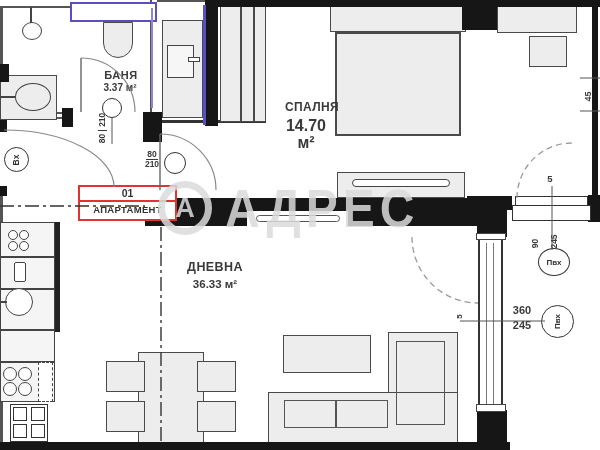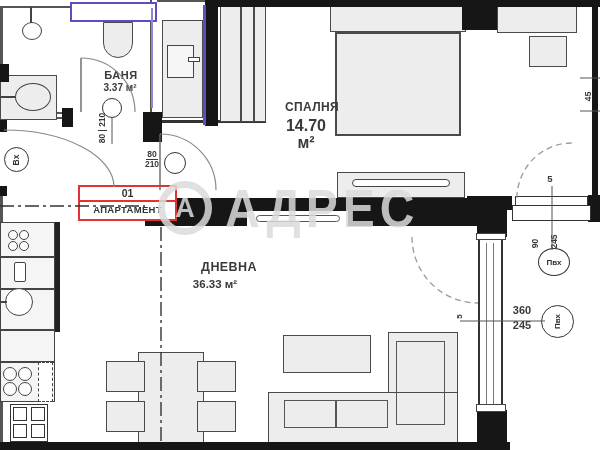--- a/index.html
+++ b/index.html
@@ -153,21 +153,21 @@
     <path d="M 552 186 V 250" stroke="#555" stroke-width="1" fill="none"></path>
     <path d="M 460 321 H 545" stroke="#555" stroke-width="1" fill="none"></path>
     <path d="M 580 78 H 600 M 580 111 H 600" stroke="#555" stroke-width="1" fill="none"></path>
     <path d="M 112 118 V 144" stroke="#555" stroke-width="1" fill="none"></path>
   </svg>
 
   <div class="lbl" style="left:93px;top:70px;width:56px;font-size:11px;letter-spacing:.5px">БАНЯ</div>
   <div class="lbl" style="left:92px;top:83px;width:56px;font-size:10px">3.37 м²</div>
   <div class="lbl" style="left:280px;top:101px;width:64px;font-size:12px;letter-spacing:.4px">СПАЛНЯ</div>
   <div class="lbl" style="left:276px;top:118px;width:60px;font-size:16px">14.70 м²</div>
-  <div class="lbl" style="left:199px;top:261px;width:60px;font-size:12.5px;letter-spacing:.4px">ДНЕВНА</div>
+  <div class="lbl" style="left:185px;top:261px;width:60px;font-size:12.5px;letter-spacing:.4px">ДНЕВНА</div>
   <div class="lbl" style="left:186px;top:278px;width:58px;font-size:11.5px">36.33 м²</div>
 
   <div id="aptbox">
     <div class="num">01</div>
     <div class="nm">АПАРТАМЕНТ</div>
   </div>
 
   <div class="circle" style="left:4px;top:147px;width:25px;height:25px">
     <span class="rot" style="font-size:8.5px">Вх</span>
   </div>

